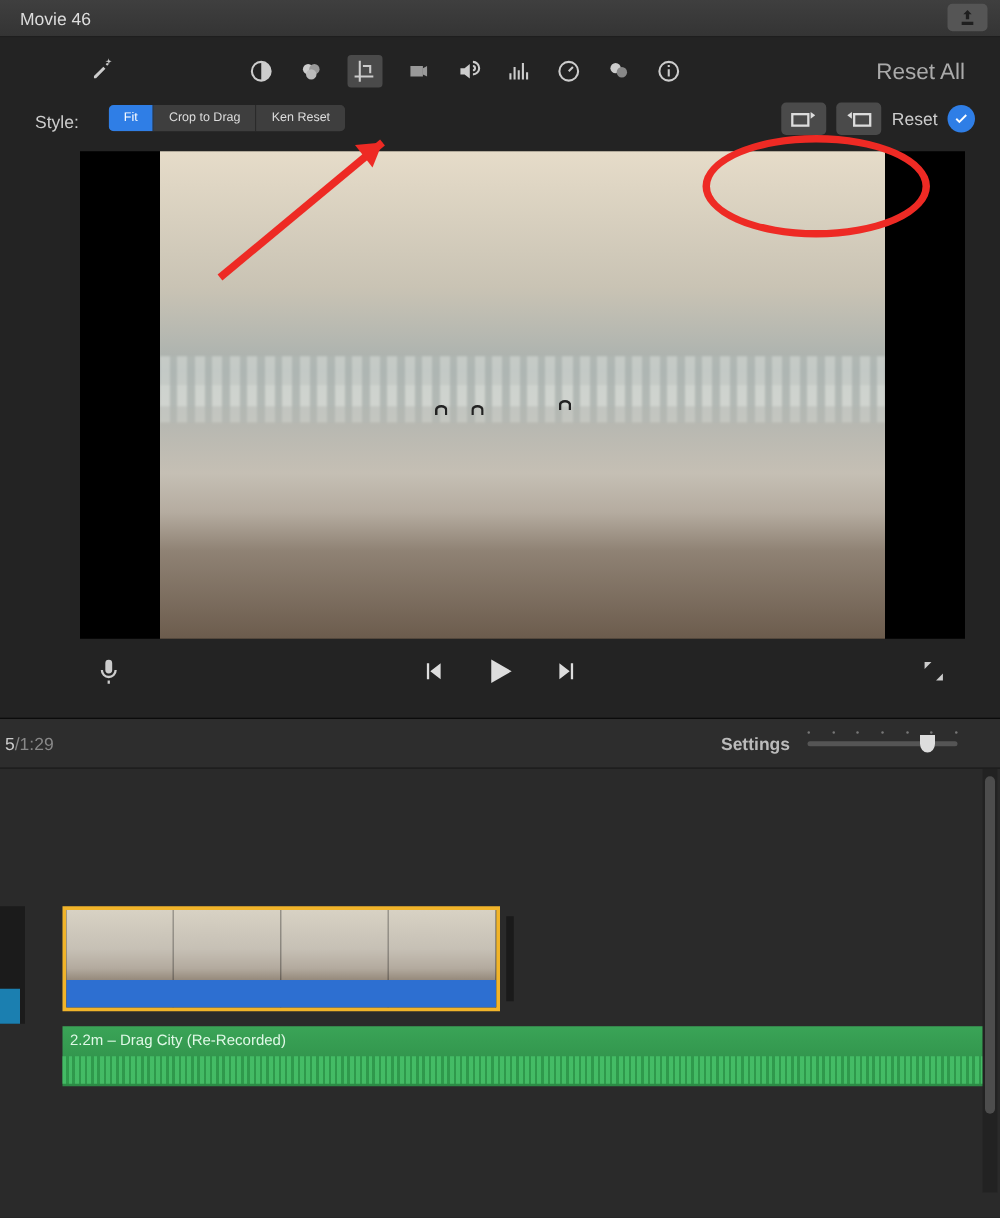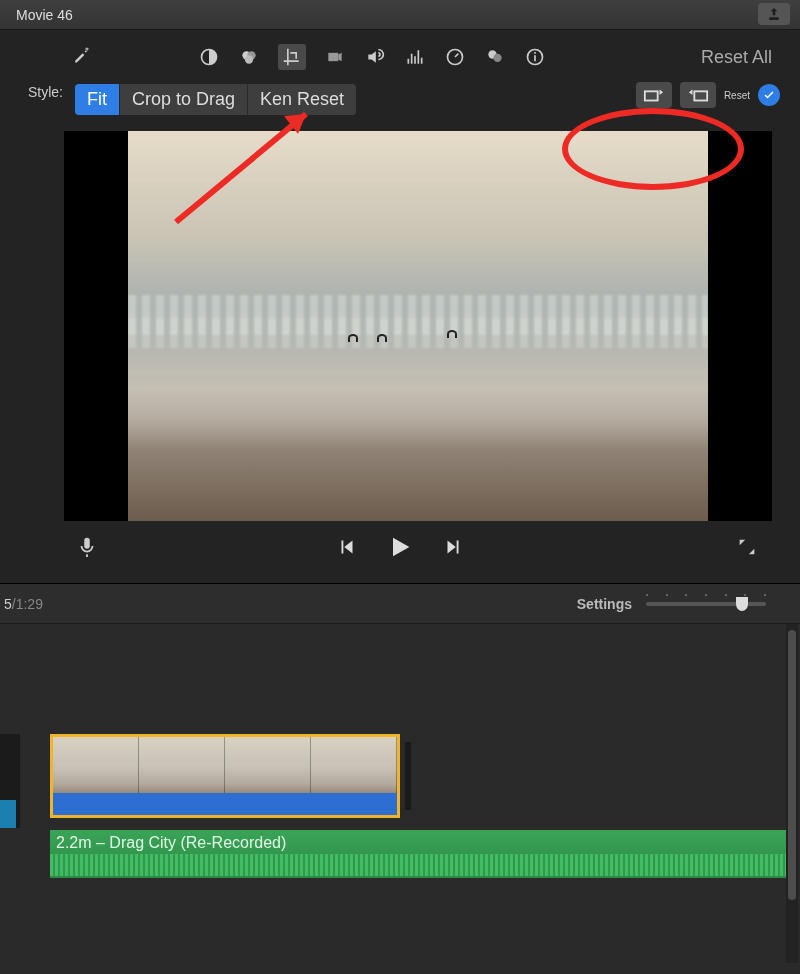--- a/index.html
+++ b/index.html
@@ -7,30 +7,30 @@
   .titlebar { height: 30px; background: linear-gradient(#3f3f3f,#343434); display:flex; align-items:center; padding:0 16px; color:#ddd; font-size:14px; border-bottom:1px solid #1a1a1a; position:relative;}
   .titlebar .share { position:absolute; right:10px; top:3px; width:32px; height:22px; background:#555; border-radius:4px; display:flex;align-items:center;justify-content:center;}
   .share svg { width:16px; height:16px; fill:#1f1f1f; }
   .workspace { background:#232323; padding:0; position:relative; }
   .toolbar { display:flex; align-items:center; gap:18px; padding:14px 28px 6px 60px; }
   .t-icon { width:22px; height:22px; display:flex; align-items:center; justify-content:center; border-radius:3px; cursor:pointer;}
   .t-icon svg { width:20px; height:20px; fill:#ccc; }
   .t-icon.sel { background:#4a4a4a; padding:3px; width:28px; height:26px;}
   .reset-all { margin-left:auto; color:#aaa; font-size:18px; }
   .wand { position:absolute; left:70px; top:14px; }
-  .stylebar { display:flex; align-items:flex-start; padding:8px 28px 10px 28px; gap:8px; position:relative;}
+  .stylebar { display:flex; align-items:flex-end; padding:8px 28px 10px 28px; gap:20px; position:relative;}
   .stylebar .lbl { color:#ccc; font-size:14px; margin-right:4px;}
   .seg { display:flex; border-radius:4px; overflow:hidden; background:#3a3a3a; }
-  .seg button { border:none; padding:5px 12px; font-size:18px; background:#3e3e3e; color:#ddd; cursor:pointer; border-right:1px solid #2a2a2a;}
+  .seg button { border:none; padding:5px 12px; font-size:10px; background:#3e3e3e; color:#ddd; cursor:pointer; border-right:1px solid #2a2a2a;}
   .seg button:last-child{border-right:none;}
   .seg button.active { background:#2f7ee6; color:#fff;}
   .rightctrl { position:absolute; right:20px; top:6px; display:flex; align-items:center; gap:8px;}
   .rotate-btn { width:36px;height:26px;background:#4a4a4a;border-radius:4px;display:flex;align-items:center;justify-content:center;cursor:pointer;}
   .rotate-btn svg{width:22px;height:18px;fill:#ddd;}
-  .reset-lbl{color:#ccc;font-size:10px;}
+  .reset-lbl{color:#ccc;font-size:14px;}
   .checkbadge{width:22px;height:22px;border-radius:50%;background:#2f7ee6;display:flex;align-items:center;justify-content:center;}
   .checkbadge svg{width:12px;height:12px;fill:#fff;}
   .viewer { margin:6px 28px 0 64px; background:#000; height:390px; position:relative; display:flex; align-items:center; justify-content:center;}
   .viewer .img { width:82%; height:100%; background:
      linear-gradient(0deg,#6c5c4d 0%, #8f8274 18%, #b5aca0 26%, #c5bfb4 34%, #a8b0ae 55%, #c9c3b4 72%, #e6dcc9 100%);
      position:relative; overflow:hidden;}
   .wave{position:absolute;left:0;right:0;height:40px;top:42%;background:
     repeating-linear-gradient(90deg,#dfe3de 0 8px,#b4bcb8 8px 14px);opacity:.5;filter:blur(1px);}
   .wave2{top:48%;height:30px;opacity:.35;}
   .bird{position:absolute;width:10px;height:8px;border-left:2px solid #222;border-right:2px solid #222;border-top:2px solid #222;border-radius:50% 50% 0 0;}
@@ -46,21 +46,21 @@
   .zoom .dots{position:absolute;top:-8px;left:0;right:0;display:flex;justify-content:space-between;}
   .zoom .dots span{width:2px;height:2px;background:#777;border-radius:50%;}
   .zoom .knob{position:absolute;right:18px;top:-5px;width:12px;height:14px;background:#ddd;border-radius:0 0 50% 50%;}
   .timeline{background:#2a2a2a;height:340px;padding:110px 12px 0 12px;position:relative;border-top:1px solid #1b1b1b;}
   .handle-l{position:absolute;left:-2px;width:22px;height:94px;background:#1b1b1b;top:110px;}
   .handle-l .blue{position:absolute;bottom:0;left:0;right:4px;height:28px;background:#1b7fb0;}
   .clip{position:absolute;left:50px;top:110px;width:350px;height:84px;border:3px solid #f1b42a;background:#333;display:flex;overflow:hidden;}
   .clip .th{flex:1;background:linear-gradient(0deg,#6b5d4e 0%,#8e8172 25%,#b3aa9e 40%,#c6c0b5 60%,#d8d2c4 100%);border-right:1px solid rgba(0,0,0,.3);}
   .clip .bluebar{position:absolute;left:0;right:0;bottom:0;height:22px;background:#2d6fd1;}
   .clip-end{position:absolute;left:405px;top:118px;width:6px;height:68px;background:#1a1a1a;}
-  .audio{position:absolute;left:50px;right:10px;top:206px;height:48px;background:linear-gradient(#3aa457,#2c8a45);color:#dff8e6;font-size:16px;padding:4px 6px;}
+  .audio{position:absolute;left:50px;right:10px;top:206px;height:48px;background:linear-gradient(#3aa457,#2c8a45);color:#dff8e6;font-size:12px;padding:4px 6px;}
   .audio .wave{position:absolute;left:0;right:0;bottom:2px;height:22px;background:
     repeating-linear-gradient(90deg,#46c068 0 3px,#2f9a4c 3px 5px);opacity:.9;filter:none;top:auto;}
   .scroll{position:absolute;right:2px;top:0;bottom:0;width:12px;background:#222;}
   .scroll .thumb{position:absolute;top:6px;left:2px;right:2px;height:270px;background:#4d4d4d;border-radius:4px;}
   
   .ann-ellipse{position:absolute;left:562px;top:78px;width:182px;height:82px;border:6px solid #ee2a24;border-radius:50%;pointer-events:none;}
   .ann-arrow{position:absolute;left:156px;top:72px;width:170px;height:130px;pointer-events:none;}
 </style>
 </head>
 <body>

